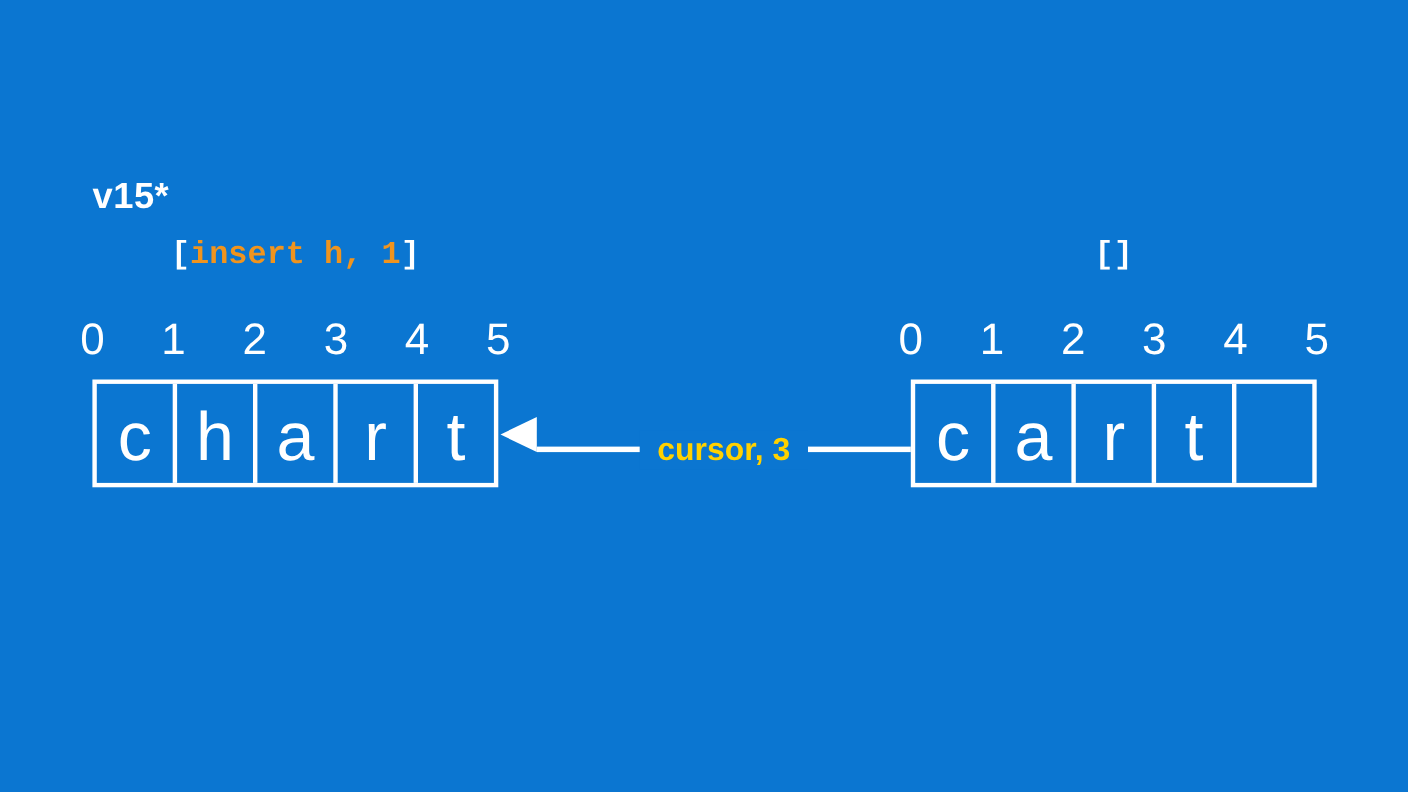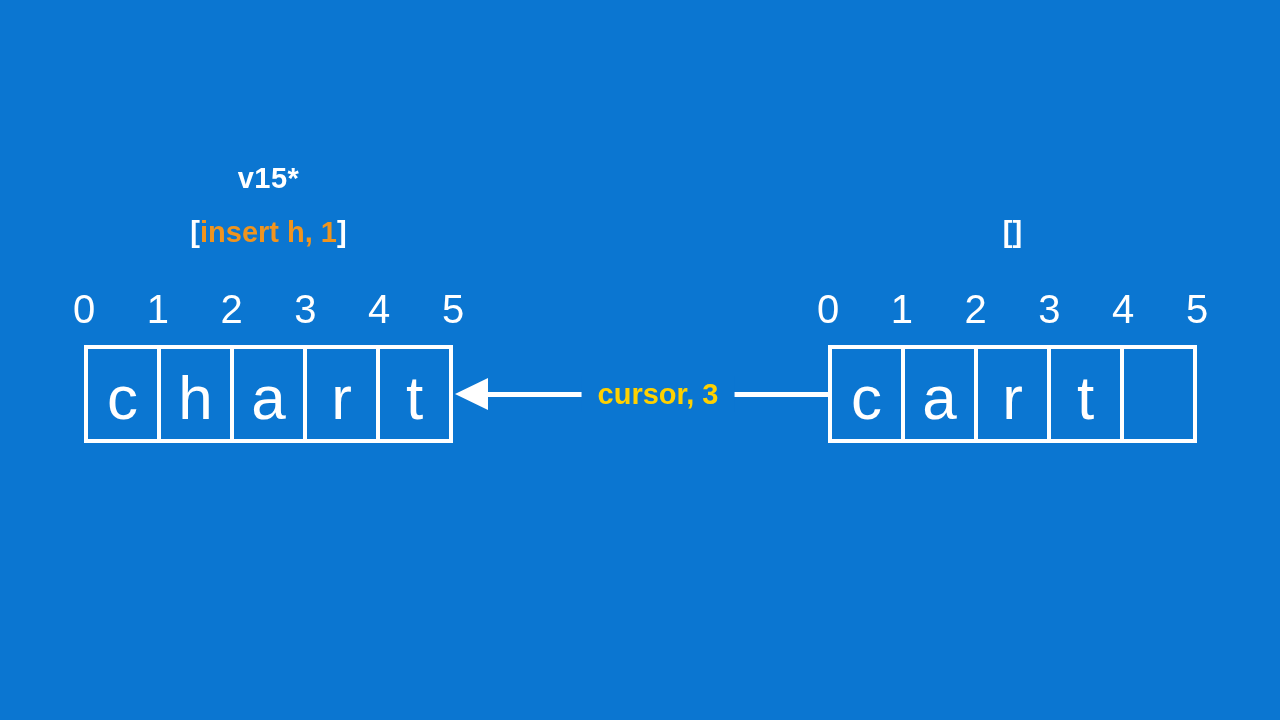--- a/index.html
+++ b/index.html
@@ -16,28 +16,28 @@
     color: var(--text);
   }
   .slide { position: relative; width: 1280px; height: 720px; }
 
   .group { position: absolute; top: 160px; width: 369px; height: 290px; }
   .group-left  { left: 84px; }
   .group-right { left: 828px; }
 
   .title {
     position: absolute; top: 0; left: 0; width: 100%;
-    text-align: center;
-    font-size: 29px; font-weight: 700; line-height: 36px;
+    text-align: left;
+    font-size: 33px; font-weight: 700; line-height: 36px;
     letter-spacing: 0.5px;
   }
   .subtitle {
     position: absolute; top: 52px; left: 0; width: 100%;
     text-align: center;
-    font-size: 29px; font-weight: 700; line-height: 40px;
+    font-size: 29px; font-weight: 700; line-height: 40px; font-family: Liberation Mono, monospace;
   }
   .subtitle .op { color: var(--orange); }
 
   .indices { position: absolute; top: 128px; left: 0; width: 100%; height: 42px; }
   .indices span {
     position: absolute; top: 0;
     transform: translateX(-50%);
     font-size: 40px; line-height: 42px; font-weight: 400;
   }
   .indices span:nth-child(1) { left: 0%; }
@@ -57,21 +57,21 @@
     flex: 1;
     display: flex; align-items: center; justify-content: center;
     padding-top: 8px;
     font-size: 62px; font-weight: 400; line-height: 1;
   }
   .cell + .cell { border-left: 4px solid var(--text); }
 
   .arrow {
     position: absolute; left: 455px; top: 377px;
     width: 373px; height: 34px;
-    display: flex; align-items: center;
+    display: flex; align-items: flex-end;
   }
   .arrow-head {
     width: 0; height: 0;
     border-top: 16px solid transparent;
     border-bottom: 16px solid transparent;
     border-right: 33px solid var(--text);
   }
   .arrow-shaft {
     flex: 1; height: 5px;
     background: var(--text);

